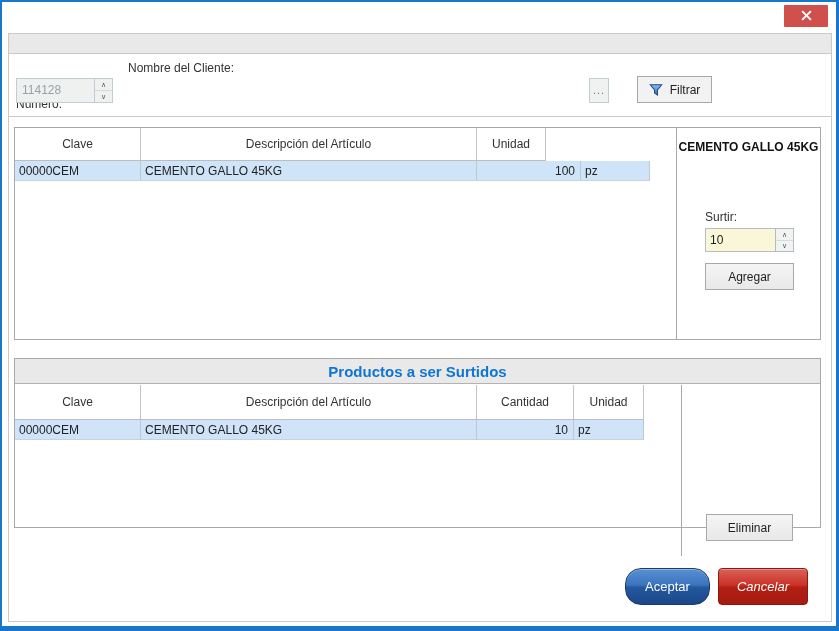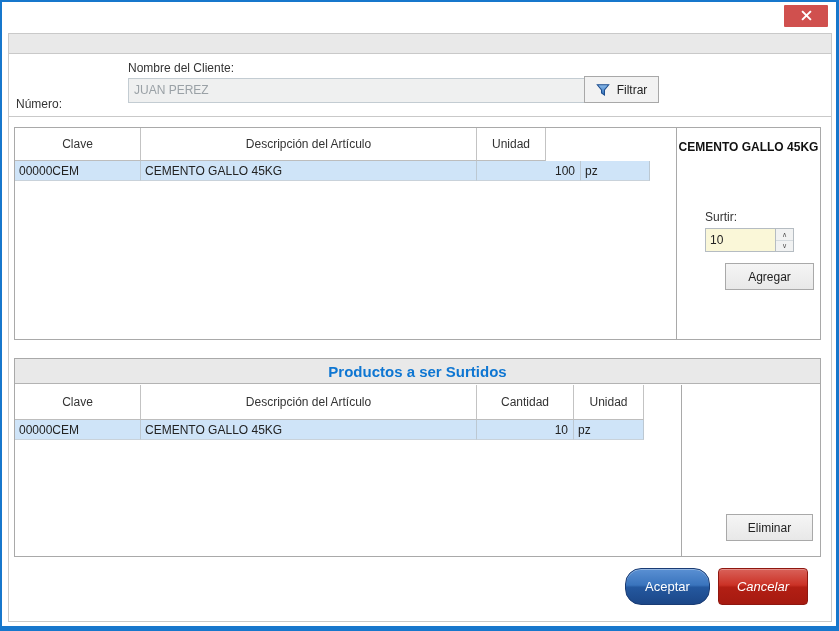--- a/index.html
+++ b/index.html
@@ -19,21 +19,21 @@
 
   .field { position:absolute; height:25px; border:1px solid #c3ccd2; background:#eff0f0; display:flex; font-size:12px; color:#9aa1a6; }
   .field .val { flex:1; padding:4px 0 0 5px; overflow:hidden; white-space:nowrap; }
   .spin-col { width:18px; border-left:1px solid #c3ccd2; display:flex; flex-direction:column; background:#eff0f0; }
   .spin-col.enabled { background:#f1f2f2; border-left:1px solid #b5bcc2; }
   .spin-btn { flex:1; display:flex; align-items:center; justify-content:center; font-size:7px; color:#555; line-height:1; }
 
   .mini-btn { position:absolute; width:20px; height:25px; background:#f0f1f1; border:1px solid #c3ccd2; color:#777;
               font-size:11px; letter-spacing:1px; display:flex; align-items:flex-end; justify-content:center; padding-bottom:6px; cursor:pointer; }
 
-  .filtrar-btn { position:absolute; left:584px; top:76px; width:75px; height:27px; background:#f2f2f2; border:1px solid #a8a8a8;
+  .filtrar-btn { position:absolute; left:637px; top:76px; width:75px; height:27px; background:#f2f2f2; border:1px solid #a8a8a8;
                  display:flex; align-items:center; justify-content:center; gap:7px; font-size:12px; color:#222; cursor:pointer; }
 
   .group { position:absolute; border:1px solid #a9a9a9; background:#fff; }
   .vline { position:absolute; width:1px; background:#a9a9a9; }
 
   .grid { position:absolute; }
   .grow { display:flex; }
   .hcell { display:flex; align-items:center; justify-content:center; text-align:center; font-size:12px; color:#333;
            border-right:1px solid #c3c3c3; border-bottom:1px solid #bdbdbd; background:#fff; line-height:15px; }
   .dcell { font-size:12px; color:#222; border-right:1px solid #bcc8d2; border-bottom:1px solid #c9d2da; background:#cfe4f8;
@@ -43,21 +43,21 @@
   .tg .c0,.bg2 .c0 { width:126px; }
   .tg .c1,.bg2 .c1 { width:336px; }
   .tg .c2 { width:104px; } .bg2 .c2 { width:97px; }
   .tg .c3 { width:69px; }  .bg2 .c3 { width:70px; }
 
   .product-name { position:absolute; left:662px; top:11px; width:143px; text-align:center; font-size:12px; font-weight:bold; color:#111; line-height:16px; }
   .surtir-input { position:absolute; left:690px; top:100px; width:89px; height:24px; border:1px solid #b5bcc2; background:#faf7d8; display:flex; }
   .surtir-input .val { flex:1; font-size:12px; color:#222; padding:4px 0 0 4px; }
 
   .std-btn { position:absolute; height:27px; background:linear-gradient(180deg,#f5f5f5,#e8e8e8); border:1px solid #a9a9a9;
-             font-size:12px; color:#222; display:flex; align-items:center; justify-content:center; cursor:pointer;margin-left:20px; }
+             font-size:12px; color:#222; display:flex; align-items:center; justify-content:center; cursor:pointer; }
 
   .section-bar { position:absolute; left:0; top:0; width:805px; height:25px; background:#e9e9e9; border-bottom:1px solid #b3b3b3;
                  display:flex; align-items:center; justify-content:center; }
   .section-title { font-size:15px; font-weight:bold; color:#0e76d2; }
 
   .accept-btn { position:absolute; left:625px; top:568px; width:85px; height:37px; border-radius:16px; border:1px solid #1a3c74;
                 background:linear-gradient(180deg,#5a90d3 0%,#3a74bd 46%,#24589f 52%,#1c4788 100%);
                 box-shadow:inset 0 1px 0 rgba(255,255,255,.35); color:#fff; font-size:13px;
                 display:flex; align-items:center; justify-content:center; cursor:pointer; }
   .cancel-btn { position:absolute; left:718px; top:568px; width:90px; height:37px; border-radius:4px; border:1px solid #8f1710;
@@ -76,25 +76,29 @@
           <path d="M1 1 L9 9 M9 1 L1 9" stroke="#ffffff" stroke-width="1.8" fill="none"></path>
         </svg>
     </span>
   </div>
 
   <div class="toolbar-strip"></div>
   <div class="content-frame"></div>
   <div class="fields-separator"></div>
 
   <div class="lbl" style="left:16px; top:61px;margin-top:36px;">Número:</div>
+  <div class="field" style="left:16px; top:78px; width:97px;">
+    <div class="val">114128</div>
+    <div class="spin-col">
+      <div class="spin-btn" style="border-bottom:1px solid #d4dade;">∧</div>
+      <div class="spin-btn">∨</div>
+    </div>
+  </div>
 
   <div class="lbl" style="left:128px; top:61px;">Nombre del Cliente:</div>
-  <div class="field" style="left:128px; top:78px; width:462px;">
-    <div class="val">JUAN PEREZ</div>
-  </div>
   <div class="mini-btn" style="left:589px; top:78px;">...</div>
 
   <div class="filtrar-btn">
     <span style="display:flex;">
       <svg width="14" height="14" viewBox="0 0 16 16">
         <defs>
             <linearGradient id="fg" x1="0" y1="0" x2="0" y2="1">
           <stop offset="0" stop-color="#8cbceb"></stop>
               <stop offset="1" stop-color="#2e6db8"></stop>
         </linearGradient>
@@ -127,21 +131,21 @@
     <div class="surtir-input">
       <div class="val">10</div>
       <div class="spin-col enabled">
         <div class="spin-btn" style="border-bottom:1px solid #d4dade;">∧</div>
         <div class="spin-btn">∨</div>
       </div>
     </div>
     <div class="std-btn" style="left:690px; top:135px; width:89px;">Agregar</div>
   </div>
 
-  <div class="group" style="left:14px; top:358px; width:807px; height:199px;padding-left:45px;">
+  <div class="group" style="left:14px; top:358px; width:807px; height:170px;padding-left:45px;">
     <div class="section-bar">
       <div class="section-title">Productos a ser Surtidos</div>
     </div>
     <div class="vline" style="left:666px; top:26px; height:171px;"></div>
 
     <div class="grid bg2" style="left:0; top:26px;">
       <div class="grow">
         <div class="hcell h c0">Clave</div>
         <div class="hcell h c1">Descripción del Artículo</div>
         <div class="hcell h c2">Cantidad</div>

